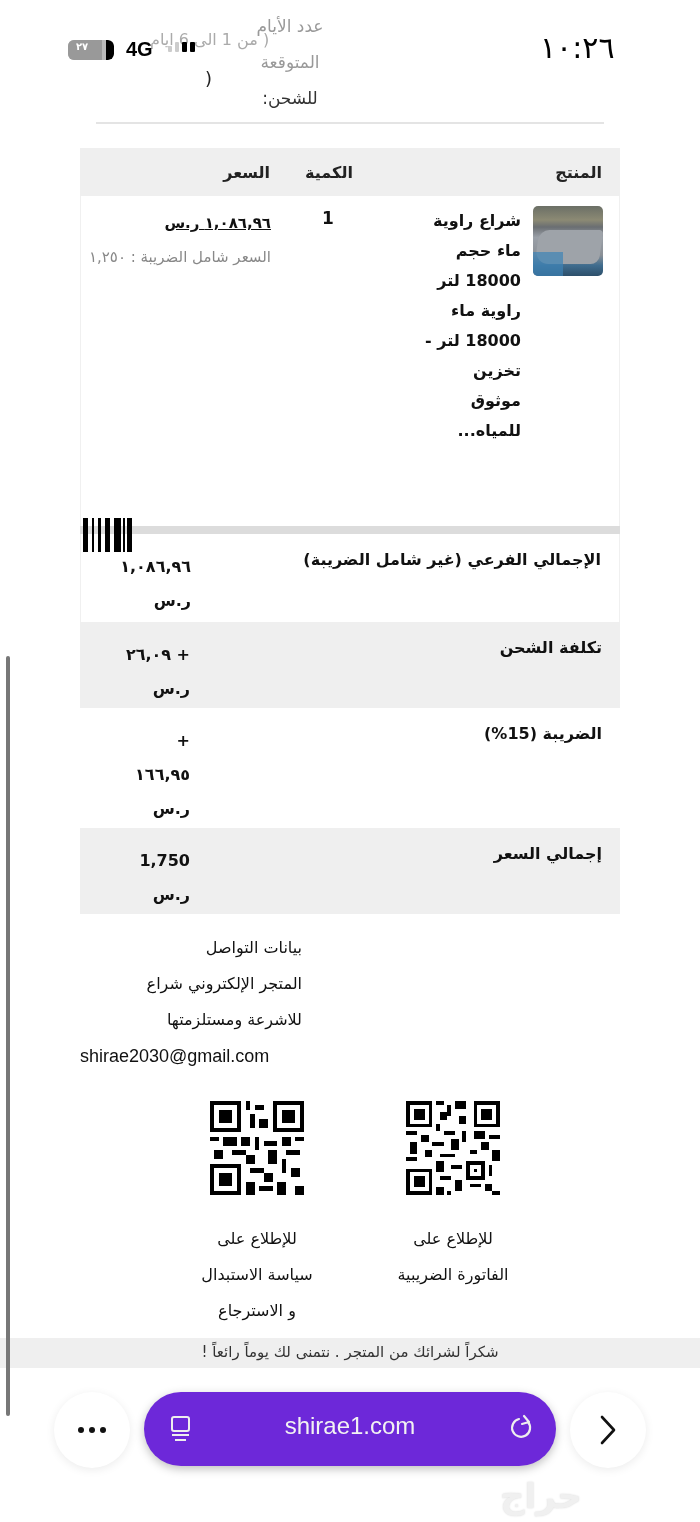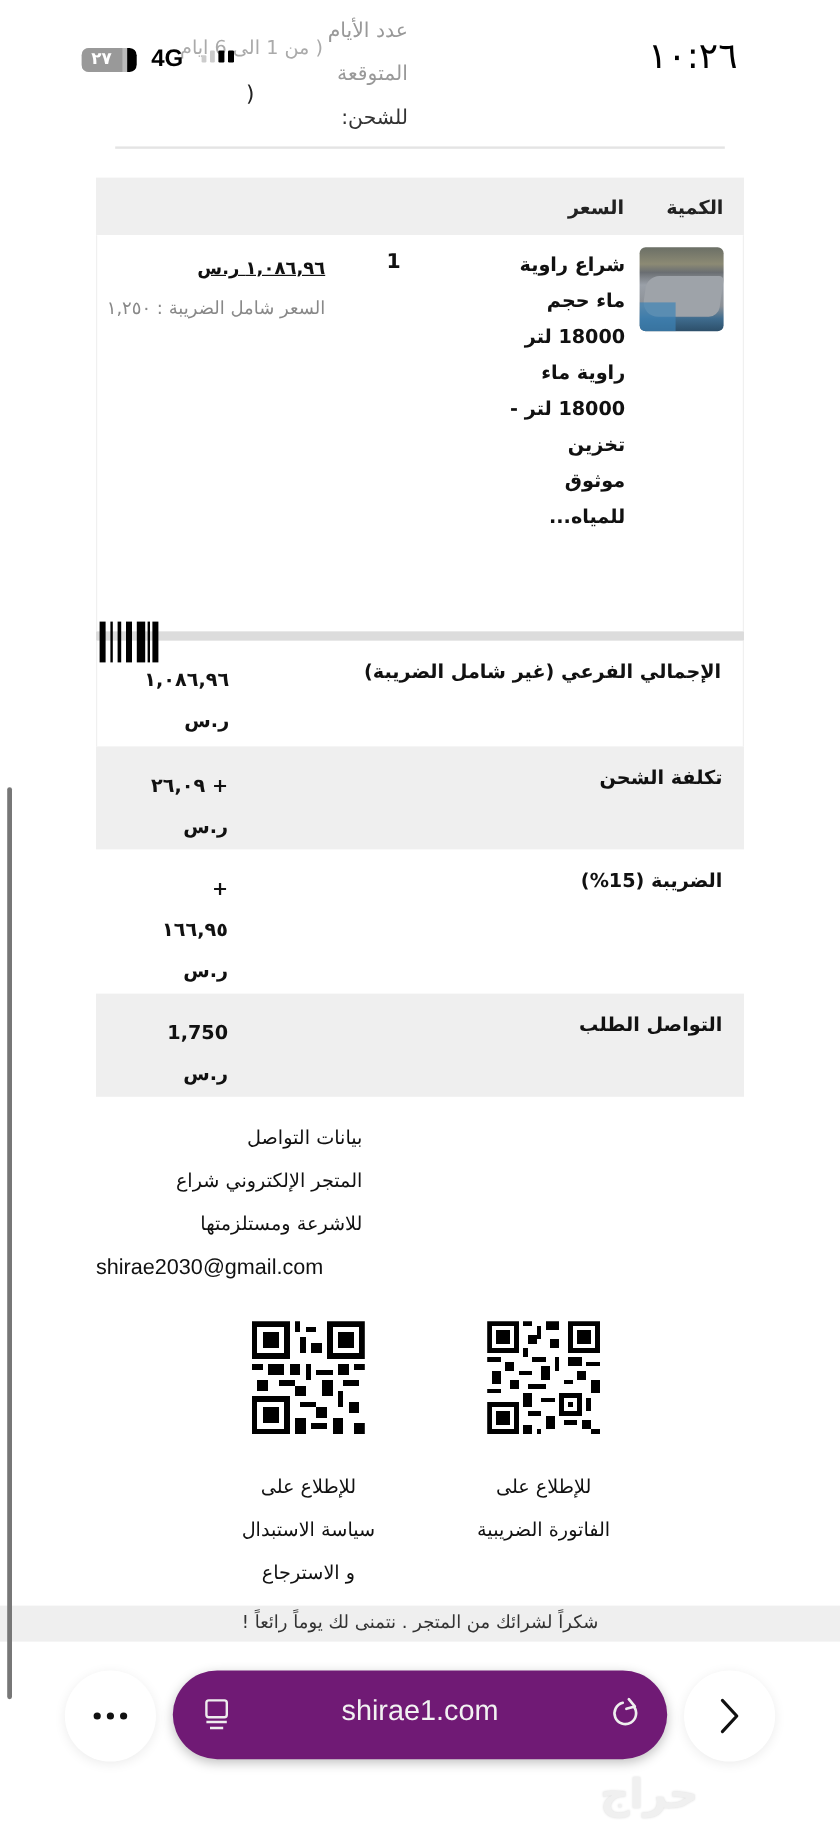--- a/index.html
+++ b/index.html
@@ -2,31 +2,31 @@
 <html><head>
 <meta charset="utf-8">
 <style>
   * { box-sizing: border-box; margin: 0; padding: 0; }
   html, body { width: 700px; height: 1522px; overflow: hidden; background: #ffffff; }
   body { font-family: "DejaVu Sans", sans-serif; color: #111; position: relative; }
 
   
   .status-bar { position: absolute; left: 0; top: 0; width: 700px; height: 120px; }
   .clock { position: absolute; left: 540px; top: 30px; font-size: 30px; font-weight: 500; color: #000; letter-spacing: 1px; }
-  .shipping-days { position: absolute; left: 240px; top: 8px; width: 100px; text-align: right; direction: rtl; font-size: 17px; line-height: 36px; color: #333; }
+  .shipping-days { position: absolute; left: 240px; top: 8px; width: 100px; text-align: center; direction: rtl; font-size: 17px; line-height: 36px; color: #333; }
   .shipping-days .faded { color: #999; }
   .shipping-range { position: absolute; left: 150px; top: 30px; font-size: 16px; color: #aaa; direction: rtl; }
   .shipping-paren { position: absolute; left: 205px; top: 68px; font-size: 18px; color: #222; }
   .signal { position: absolute; left: 168px; top: 42px; display: flex; align-items: flex-end; gap: 3px; }
   .signal span { display: block; width: 4px; background: #000; border-radius: 1px; }
   .signal span.dim { background: #ccc; }
   .net { position: absolute; left: 126px; top: 38px; font-size: 20px; font-weight: bold; color: #000; font-family: "Liberation Sans", sans-serif; }
   .battery { position: absolute; left: 68px; top: 40px; width: 46px; height: 20px; border-radius: 6px; background: #bbb; overflow: hidden; }
   .battery .fill { position: absolute; left: 0; top: 0; bottom: 0; width: 34px; background: #999; }
-  .battery .lvl { position: absolute; left: 8px; top: 1px; font-size: 14px; color: #fff; font-weight: bold; }
+  .battery .lvl { position: absolute; left: 8px; top: 1px; font-size: 10px; color: #fff; font-weight: bold; }
   .battery .cap { position: absolute; right: 0; top: 0; bottom: 0; width: 8px; background: #000; border-radius: 0 6px 6px 0; }
   .header-rule { position: absolute; left: 96px; top: 122px; width: 508px; height: 2px; background: #e4e4e4; }
 
   
   .order { position: absolute; left: 80px; top: 148px; width: 540px; direction: rtl; }
   .thead { display: flex; align-items: center; height: 48px; background: #efefef; font-weight: bold; font-size: 16px; color: #222; }
   .th-product { width: 250px; padding-right: 18px; }
   .th-qty { width: 82px; text-align: center; }
   .th-price { flex: 1; padding-right: 18px; }
 
@@ -62,21 +62,21 @@
   .qr { width: 94px; height: 94px; margin: 0 auto; }
   .qr-label { margin-top: 22px; font-size: 16px; line-height: 36px; font-weight: 500; color: #111; }
   .qr-policy { left: 172px; top: 1101px; }
   .qr-invoice { left: 368px; top: 1101px; }
 
   
   .thanks { position: absolute; left: 0; top: 1338px; width: 700px; height: 30px; background: #efefef; text-align: center; direction: rtl; font-size: 15px; line-height: 28px; color: #333; }
 
   .more-btn { position: absolute; left: 54px; top: 1392px; width: 76px; height: 76px; border-radius: 50%; background: #fff; box-shadow: 0 2px 10px rgba(0,0,0,.08); display: flex; align-items: center; justify-content: center; gap: 5px; }
   .more-btn span { width: 6px; height: 6px; border-radius: 50%; background: #111; }
-  .url-bar { position: absolute; left: 144px; top: 1392px; width: 412px; height: 74px; border-radius: 37px; background: #701a75; box-shadow: 0 3px 10px rgba(0,0,0,.25); }
+  .url-bar { position: absolute; left: 144px; top: 1392px; width: 412px; height: 74px; border-radius: 37px; background: #6d28d9; box-shadow: 0 3px 10px rgba(0,0,0,.25); }
   .url-text { position: absolute; left: 0; right: 0; top: 20px; text-align: center; color: #f2f2f2; font-family: "Liberation Sans", sans-serif; font-size: 24px; }
   .reader-icon { position: absolute; left: 24px; top: 22px; width: 26px; height: 30px; }
   .reload-icon { position: absolute; right: 20px; top: 22px; width: 28px; height: 28px; }
   .fwd-btn { position: absolute; left: 570px; top: 1392px; width: 76px; height: 76px; border-radius: 50%; background: #fff; box-shadow: 0 2px 10px rgba(0,0,0,.08); display: flex; align-items: center; justify-content: center; }
 
   .scrollbar { position: absolute; left: 6px; top: 656px; width: 4px; height: 760px; background: #777; border-radius: 2px; }
   .watermark { position: absolute; left: 500px; top: 1476px; font-size: 34px; color: #f0f0f0; font-weight: bold; text-shadow: 0 0 2px #d8d8d8; direction: rtl; }
 </style>
 </head>
 <body>
@@ -102,20 +102,21 @@
   <div class="battery">
     <div class="fill"></div>
     <div class="lvl">٢٧</div>
     <div class="cap"></div>
   </div>
   <div class="header-rule"></div>
 </div>
 
 <div class="order">
   <div class="thead">
+    <div class="th-product">المنتج</div>
     <div class="th-qty">الكمية</div>
     <div class="th-price">السعر</div>
   </div>
 
   <div class="trow">
     <div class="cell-product">
       <div class="thumb">
         <div class="sheet"></div>
           <div class="water"></div>
       </div>
@@ -164,21 +165,21 @@
   </div>
   <div class="trow-sum sum-tax">
     <div class="lbl">الضريبة (15%)</div>
     <div class="val">
       <div>+</div>
       <div>١٦٦,٩٥</div>
       <div>ر.س</div>
     </div>
   </div>
   <div class="trow-sum sum-total">
-    <div class="lbl">التواصل الطلب</div>
+    <div class="lbl">إجمالي السعر</div>
     <div class="val">
       <div>1,750</div>
       <div>ر.س</div>
     </div>
   </div>
 </div>
 
 <div class="contact">
   <div>بيانات التواصل</div>
   <div>المتجر الإلكتروني شراع</div>

